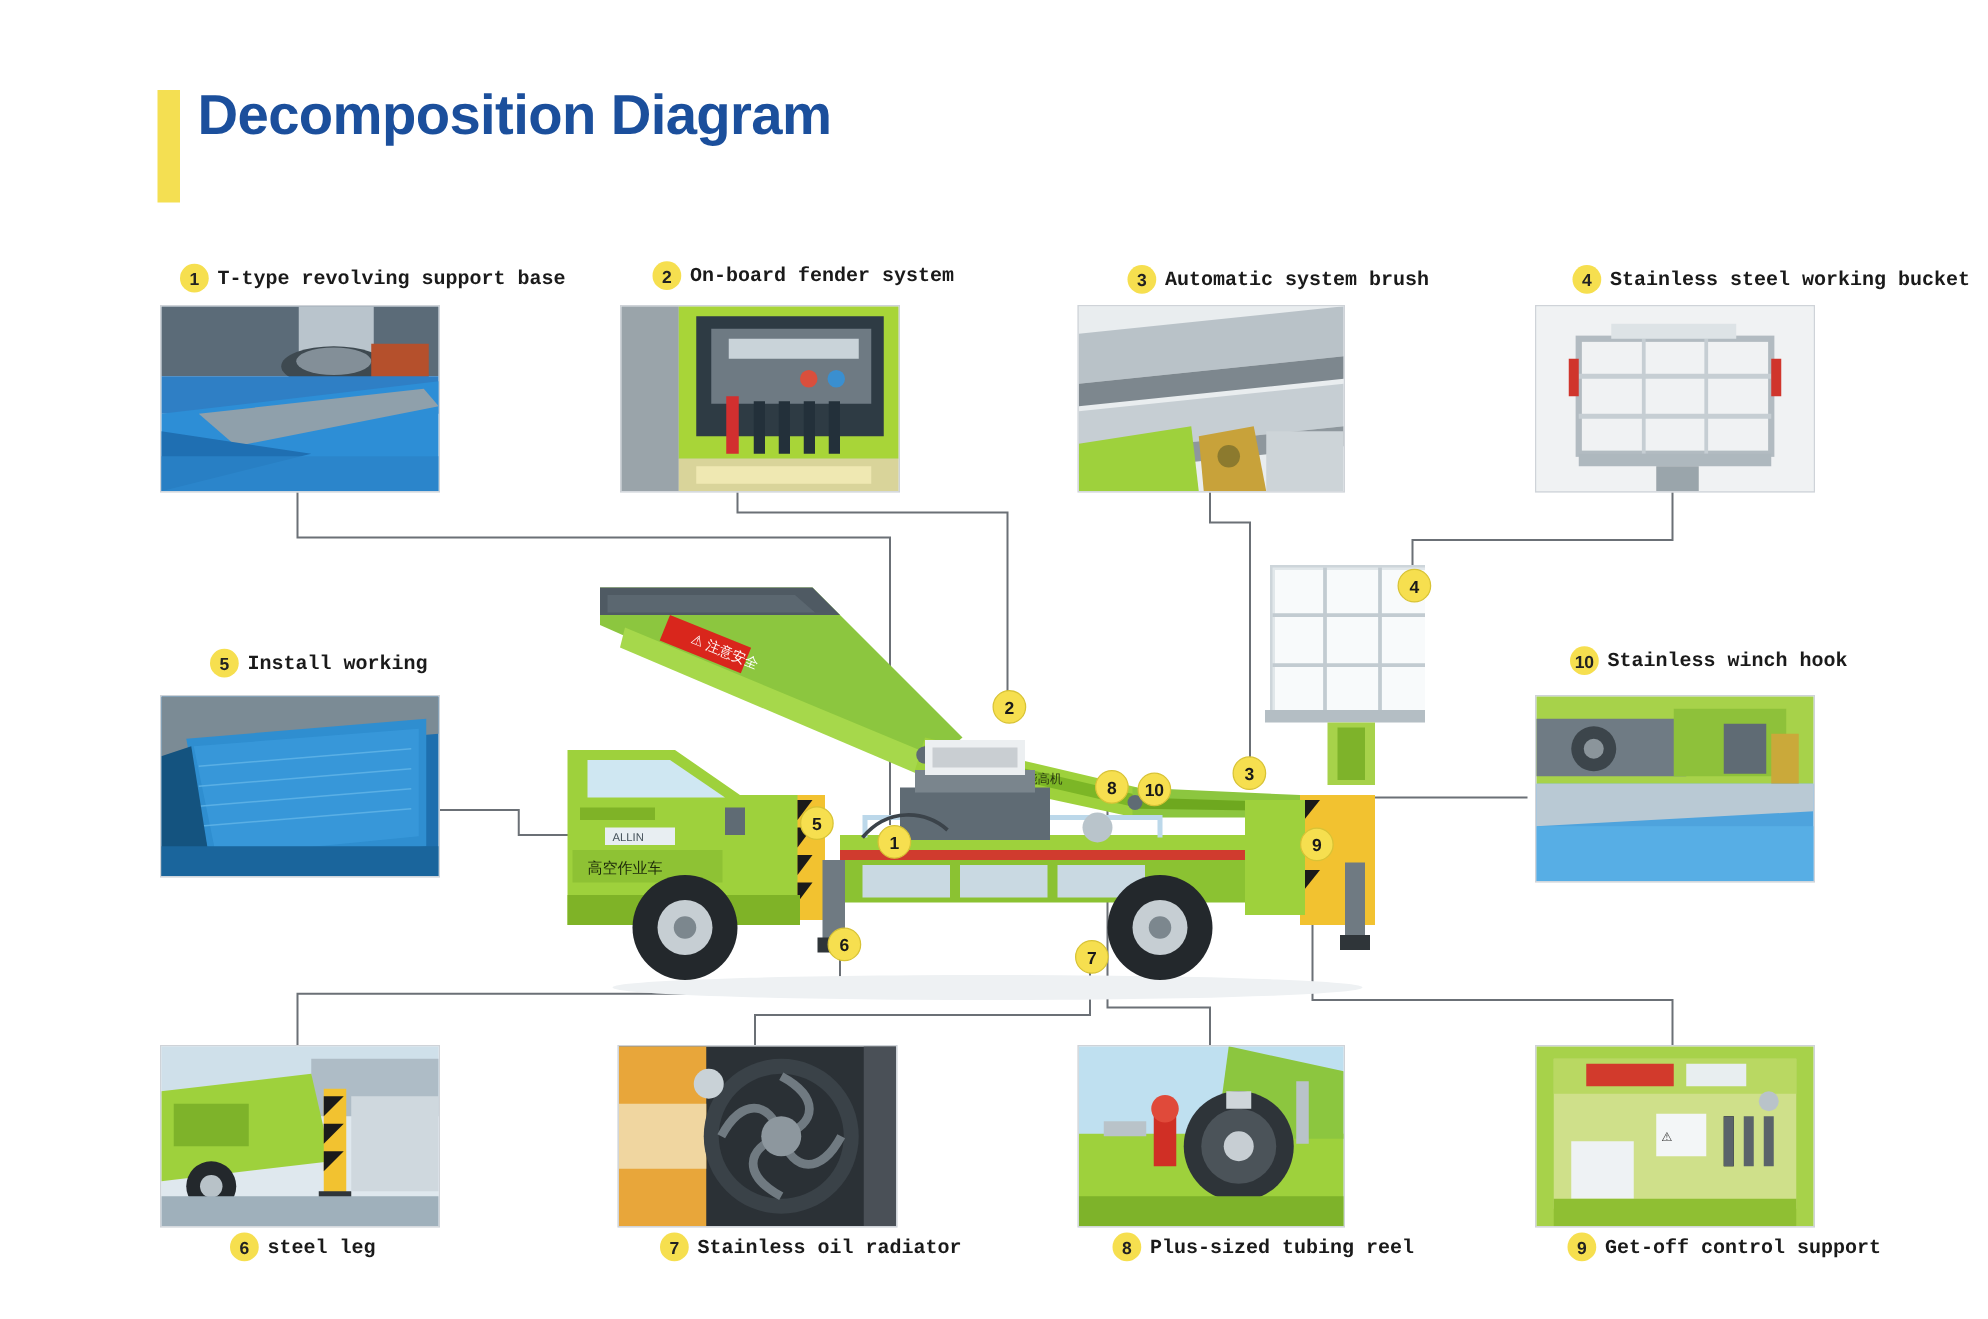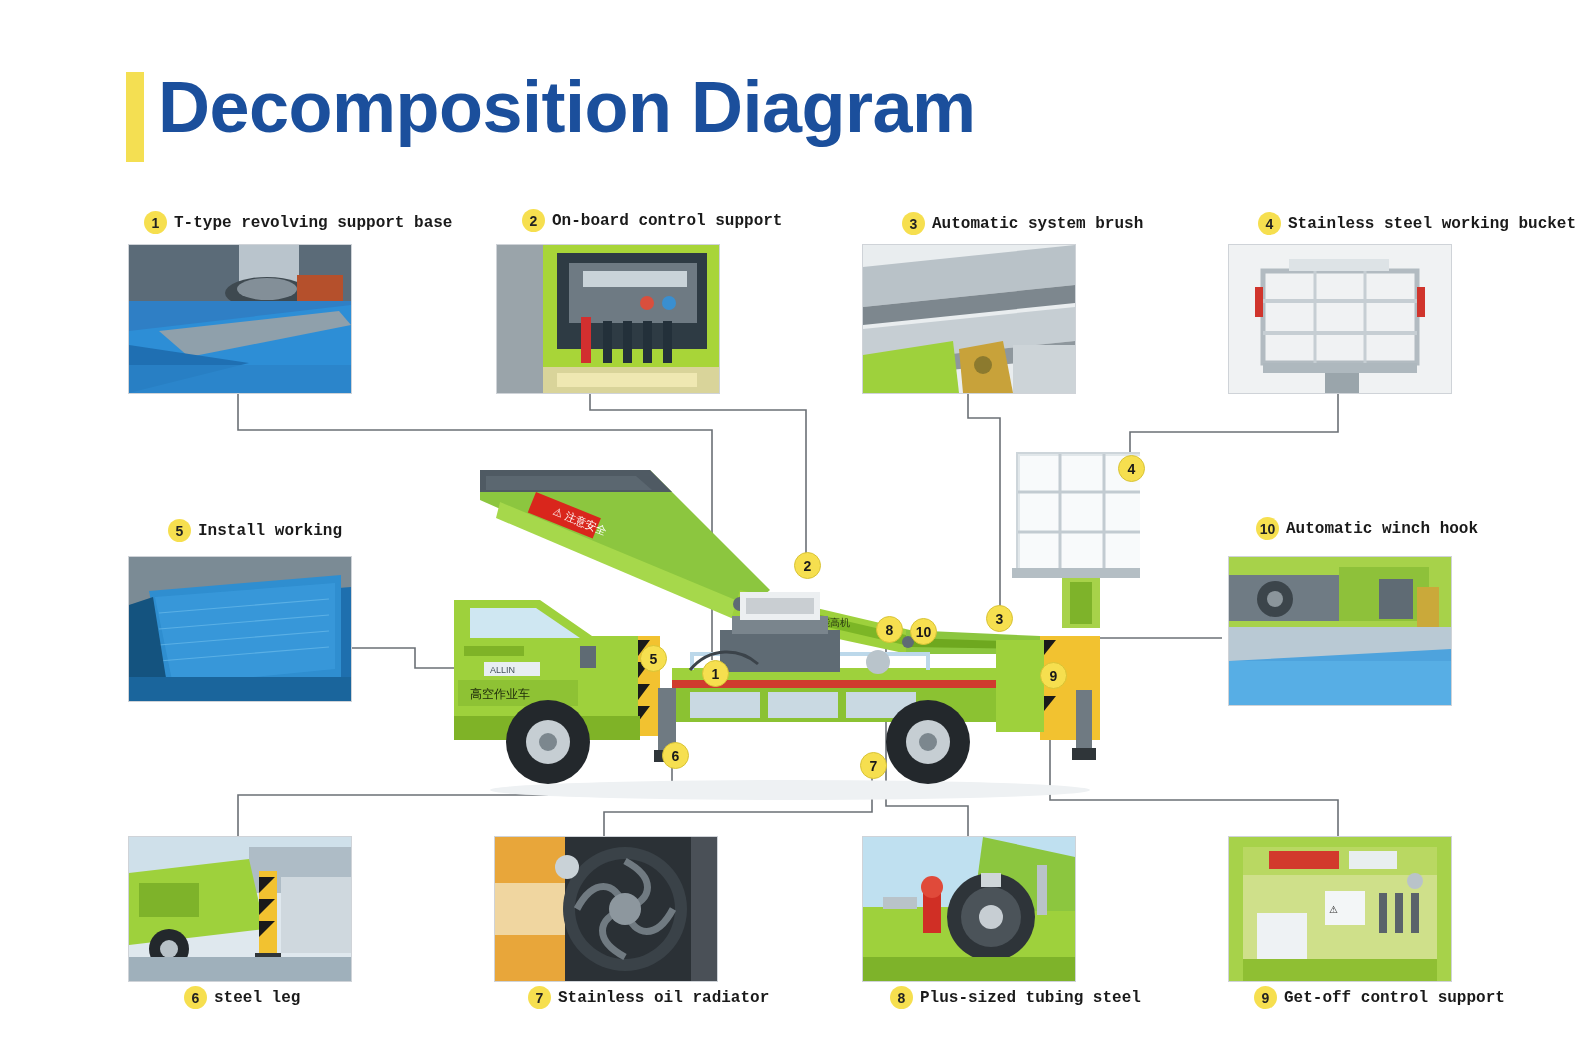--- a/index.html
+++ b/index.html
@@ -24,21 +24,21 @@
     left: 126px;
     top: 72px;
     width: 18px;
     height: 90px;
     background: #f4df52;
   }
   #title {
     position: absolute;
     left: 158px;
     top: 66px;
-    font-size: 72px;
+    font-size: 45px;
     font-weight: bold;
     color: #1b4f9c;
     letter-spacing: -0.5px;
     white-space: nowrap;
   }
 
   
   .callout {
     position: absolute;
     display: flex;
@@ -145,21 +145,21 @@
       <path d="M1338,836 L1338,800 L1050,800 L1050,688"></path>
     </g>
   </svg>
 
   <div class="callout" style="left:144px; top:211px;">
     <span class="badge">1</span>
     <span class="callout-text">T-type revolving support base</span>
   </div>
   <div class="callout" style="left:522px; top:209px;">
     <span class="badge">2</span>
-    <span class="callout-text">On-board control support</span>
+    <span class="callout-text">On-board fender system</span>
   </div>
   <div class="callout" style="left:902px; top:212px;">
     <span class="badge">3</span>
     <span class="callout-text">Automatic system brush</span>
   </div>
   <div class="callout" style="left:1258px; top:212px;">
     <span class="badge">4</span>
     <span class="callout-text">Stainless steel working bucket</span>
   </div>
 
@@ -245,21 +245,21 @@
         <line x1="30" y1="88" x2="200" y2="74"></line>
         <line x1="30" y1="104" x2="200" y2="90"></line>
       </g>
       <polygon points="0,48 24,40 40,140 0,144" fill="#14537f"></polygon>
       <rect x="0" y="120" width="222" height="24" fill="#1a659c"></rect>
     </svg>
   </div>
 
   <div class="callout" style="left:1256px; top:517px;">
     <span class="badge">10</span>
-    <span class="callout-text">Automatic winch hook</span>
+    <span class="callout-text">Stainless winch hook</span>
   </div>
   <div class="photo" style="left:1228px; top:556px; width:222px; height:148px;">
     <svg class="ph-inner" viewBox="0 0 222 148" preserveAspectRatio="none">
       <rect width="222" height="148" fill="#d8e6ef"></rect>
       <rect x="0" y="0" width="222" height="70" fill="#a7d24a"></rect>
       <rect x="0" y="18" width="120" height="46" fill="#6f7b84"></rect>
       <circle cx="46" cy="42" r="18" fill="#3c454b"></circle>
       <circle cx="46" cy="42" r="8" fill="#8b959b"></circle>
       <rect x="110" y="10" width="90" height="54" fill="#8ec13a"></rect>
       <rect x="150" y="22" width="34" height="40" fill="#5f6b74"></rect>
@@ -450,21 +450,21 @@
       <rect x="118" y="36" width="20" height="14" fill="#cfd6da"></rect>
       <rect x="60" y="52" width="18" height="44" fill="#d02f25"></rect>
       <circle cx="69" cy="50" r="11" fill="#e04a3a"></circle>
       <rect x="20" y="60" width="34" height="12" fill="#b9c3c9"></rect>
       <rect x="0" y="120" width="212" height="24" fill="#7eb32a"></rect>
       <rect x="174" y="28" width="10" height="50" fill="#b9c3c9"></rect>
     </svg>
   </div>
   <div class="callout" style="left:890px; top:986px;">
     <span class="badge">8</span>
-    <span class="callout-text">Plus-sized tubing steel</span>
+    <span class="callout-text">Plus-sized tubing reel</span>
   </div>
 
   <div class="photo" style="left:1228px; top:836px; width:222px; height:144px;">
     <svg class="ph-inner" viewBox="0 0 222 144" preserveAspectRatio="none">
       <rect width="222" height="144" fill="#a7d24a"></rect>
       <rect x="14" y="10" width="194" height="120" fill="#cfe08a"></rect>
       <rect x="14" y="10" width="194" height="28" fill="#b9d862"></rect>
       <rect x="40" y="14" width="70" height="18" fill="#d23a2c"></rect>
       <rect x="120" y="14" width="48" height="18" fill="#e8eef0"></rect>
       <rect x="28" y="76" width="50" height="46" fill="#eef2f4"></rect>

